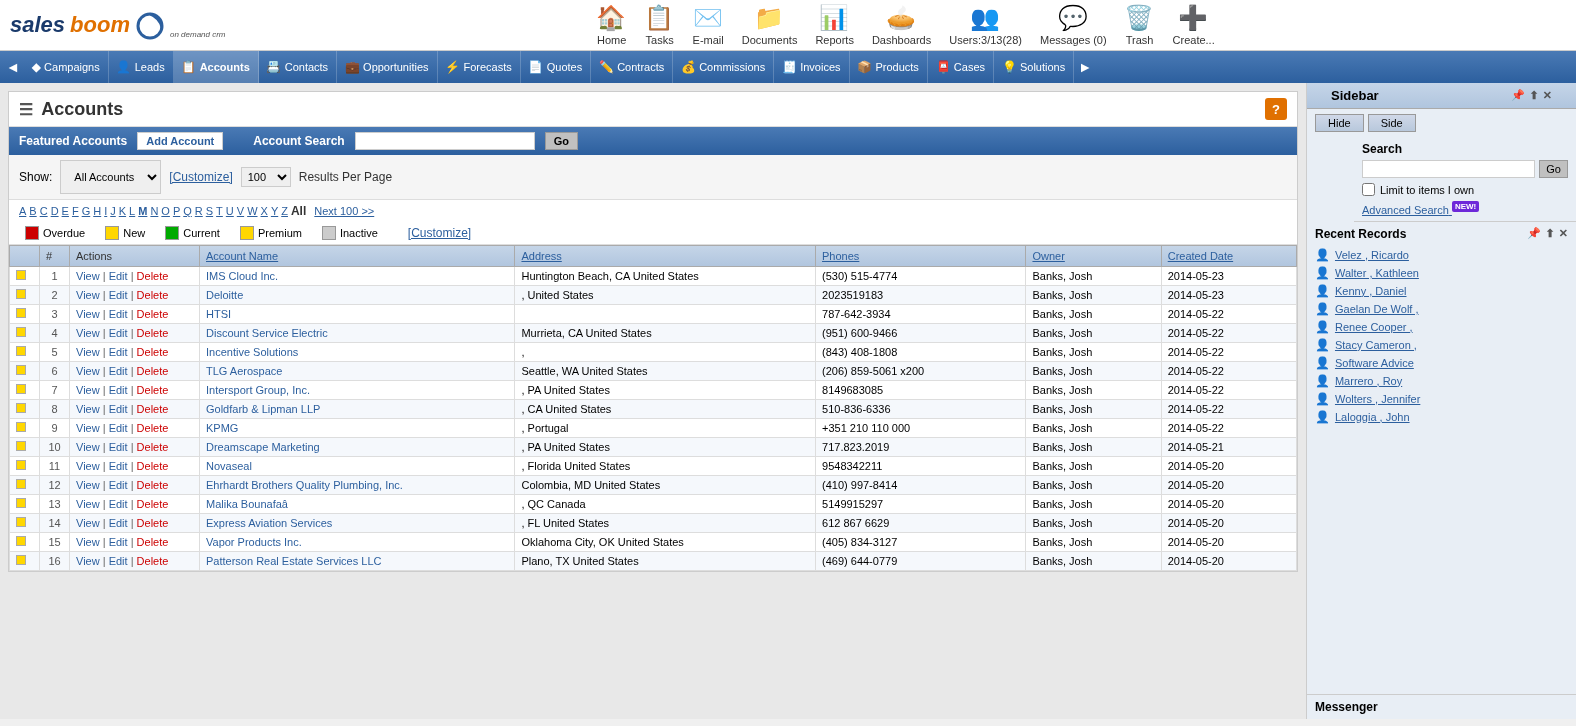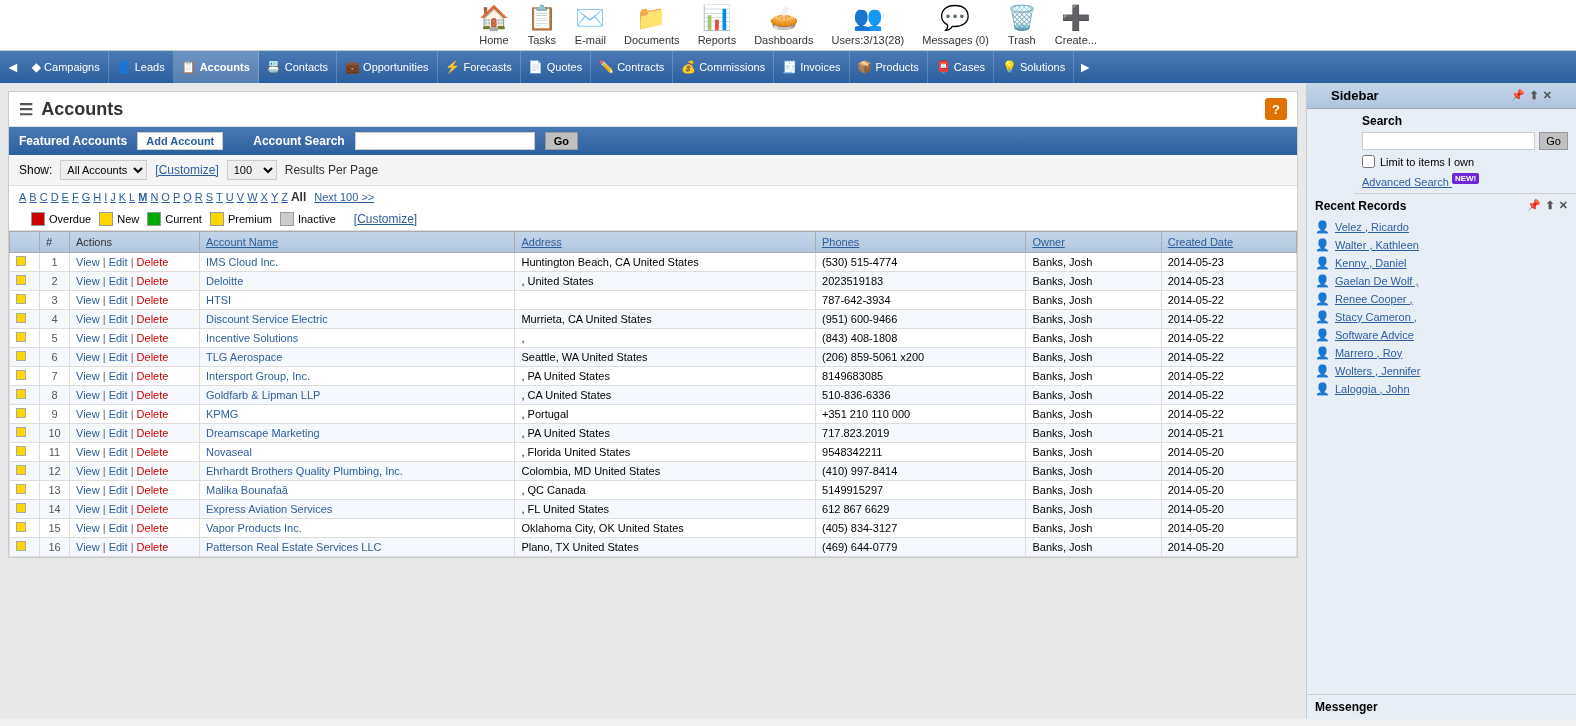--- a/index.html
+++ b/index.html
@@ -167,21 +167,21 @@
     #show-bar {
       display: flex;
       align-items: center;
       padding: 5px 10px;
       gap: 8px;
       background: #f5f5f5;
       border-bottom: 1px solid #ddd;
     }
     .show-label { font-weight: normal; }
     .show-select {
-      padding: 2px;
+      padding: 9px;
       border: 1px solid #ccc;
       font-size: 11px;
     }
     .customize-link {
       color: #2c5f9e;
       cursor: pointer;
       text-decoration: underline;
     }
     .results-select {
       padding: 2px;
@@ -214,22 +214,22 @@
       cursor: pointer;
       text-decoration: underline;
       font-size: 11px;
       margin-left: 5px;
     }
 
     
     #legend {
       display: flex;
       align-items: flex-end;
-      gap: 8px;
-      padding: 4px 22px;
+      gap: 20px;
+      padding: 4px 16px;
       border-bottom: 1px solid #ddd;
     }
     .legend-item {
       display: flex;
       align-items: center;
       gap: 4px;
       font-size: 11px;
     }
     .legend-box {
       width: 14px;
@@ -457,20 +457,31 @@
     .col-name { min-width: 200px; }
     .col-address { min-width: 200px; }
     .col-phones { min-width: 140px; }
     .col-owner { min-width: 90px; }
     .col-date { min-width: 90px; }
   </style>
 </head>
 <body>
 
 <div id="top-bar">
+  <div class="logo-container">
+    <span class="logo-sales">sales</span>
+      <span class="logo-boom">boom</span>
+    <svg width="30" height="35" viewBox="0 0 30 35">
+      <ellipse cx="15" cy="18" rx="12" ry="12" fill="none" stroke="#2c5f9e" stroke-width="3"></ellipse>
+      <path d="M15 6 Q25 10 27 20" fill="none" stroke="#2c5f9e" stroke-width="2.5"></path>
+    </svg>
+    <div style="display:flex;flex-direction:column;justify-content:flex-end;margin-top:18px;">
+      <span style="font-size:8px;color:#555;font-style:italic;">on demand crm</span>
+    </div>
+  </div>
   <div class="nav-icons">
     <a class="nav-icon-item">
       <span class="icon-img">🏠</span>
       <span>Home</span>
     </a>
     <a class="nav-icon-item">
       <span class="icon-img">📋</span>
       <span>Tasks</span>
     </a>
     <a class="nav-icon-item">
@@ -1043,20 +1054,24 @@
 
   <div id="sidebar">
     <div id="sidebar-header">
       <span>Sidebar</span>
       <div class="sidebar-ctrl-icons">
         <span class="sidebar-ctrl-icon">📌</span>
         <span class="sidebar-ctrl-icon">⬆</span>
         <span class="sidebar-ctrl-icon">✕</span>
       </div>
     </div>
+    <div class="sidebar-btn-row">
+      <button class="sidebar-btn">Hide</button>
+      <button class="sidebar-btn">Side</button>
+    </div>
     <div id="search-section">
       <div id="search-section-title">Search</div>
       <div class="sidebar-search-row">
         <input class="sidebar-search-input" type="text" style="">
         <button class="sidebar-go-btn">Go</button>
       </div>
       <div class="limit-row">
         <input type="checkbox" style="">
         <span>Limit to items I own</span>
       </div>

